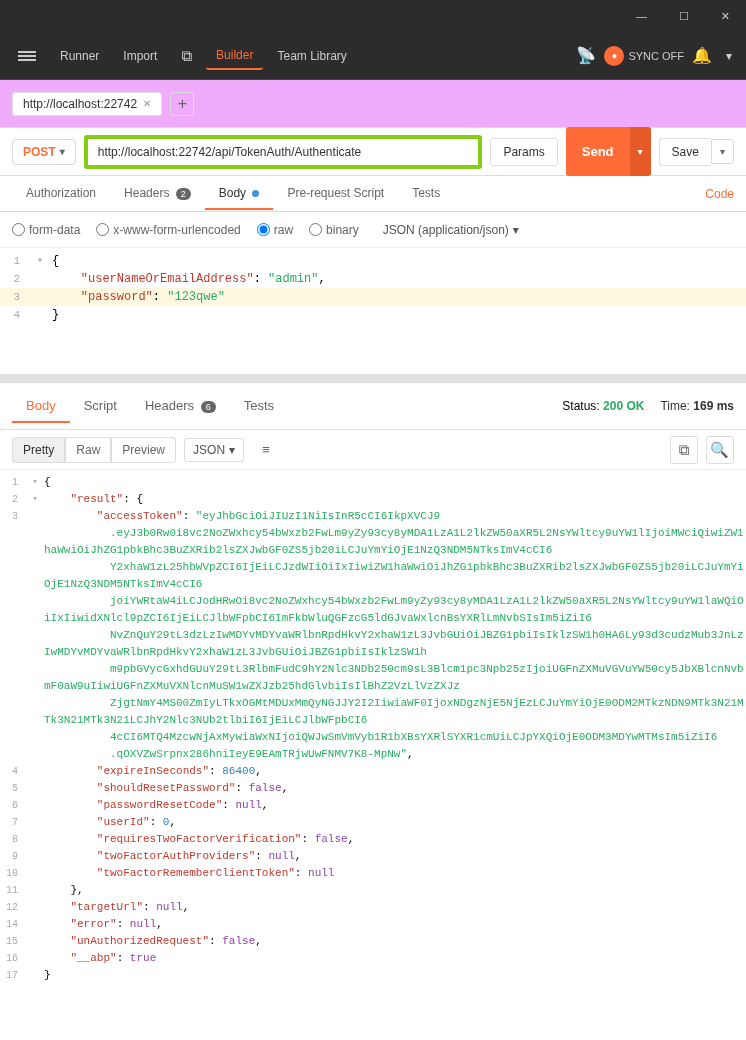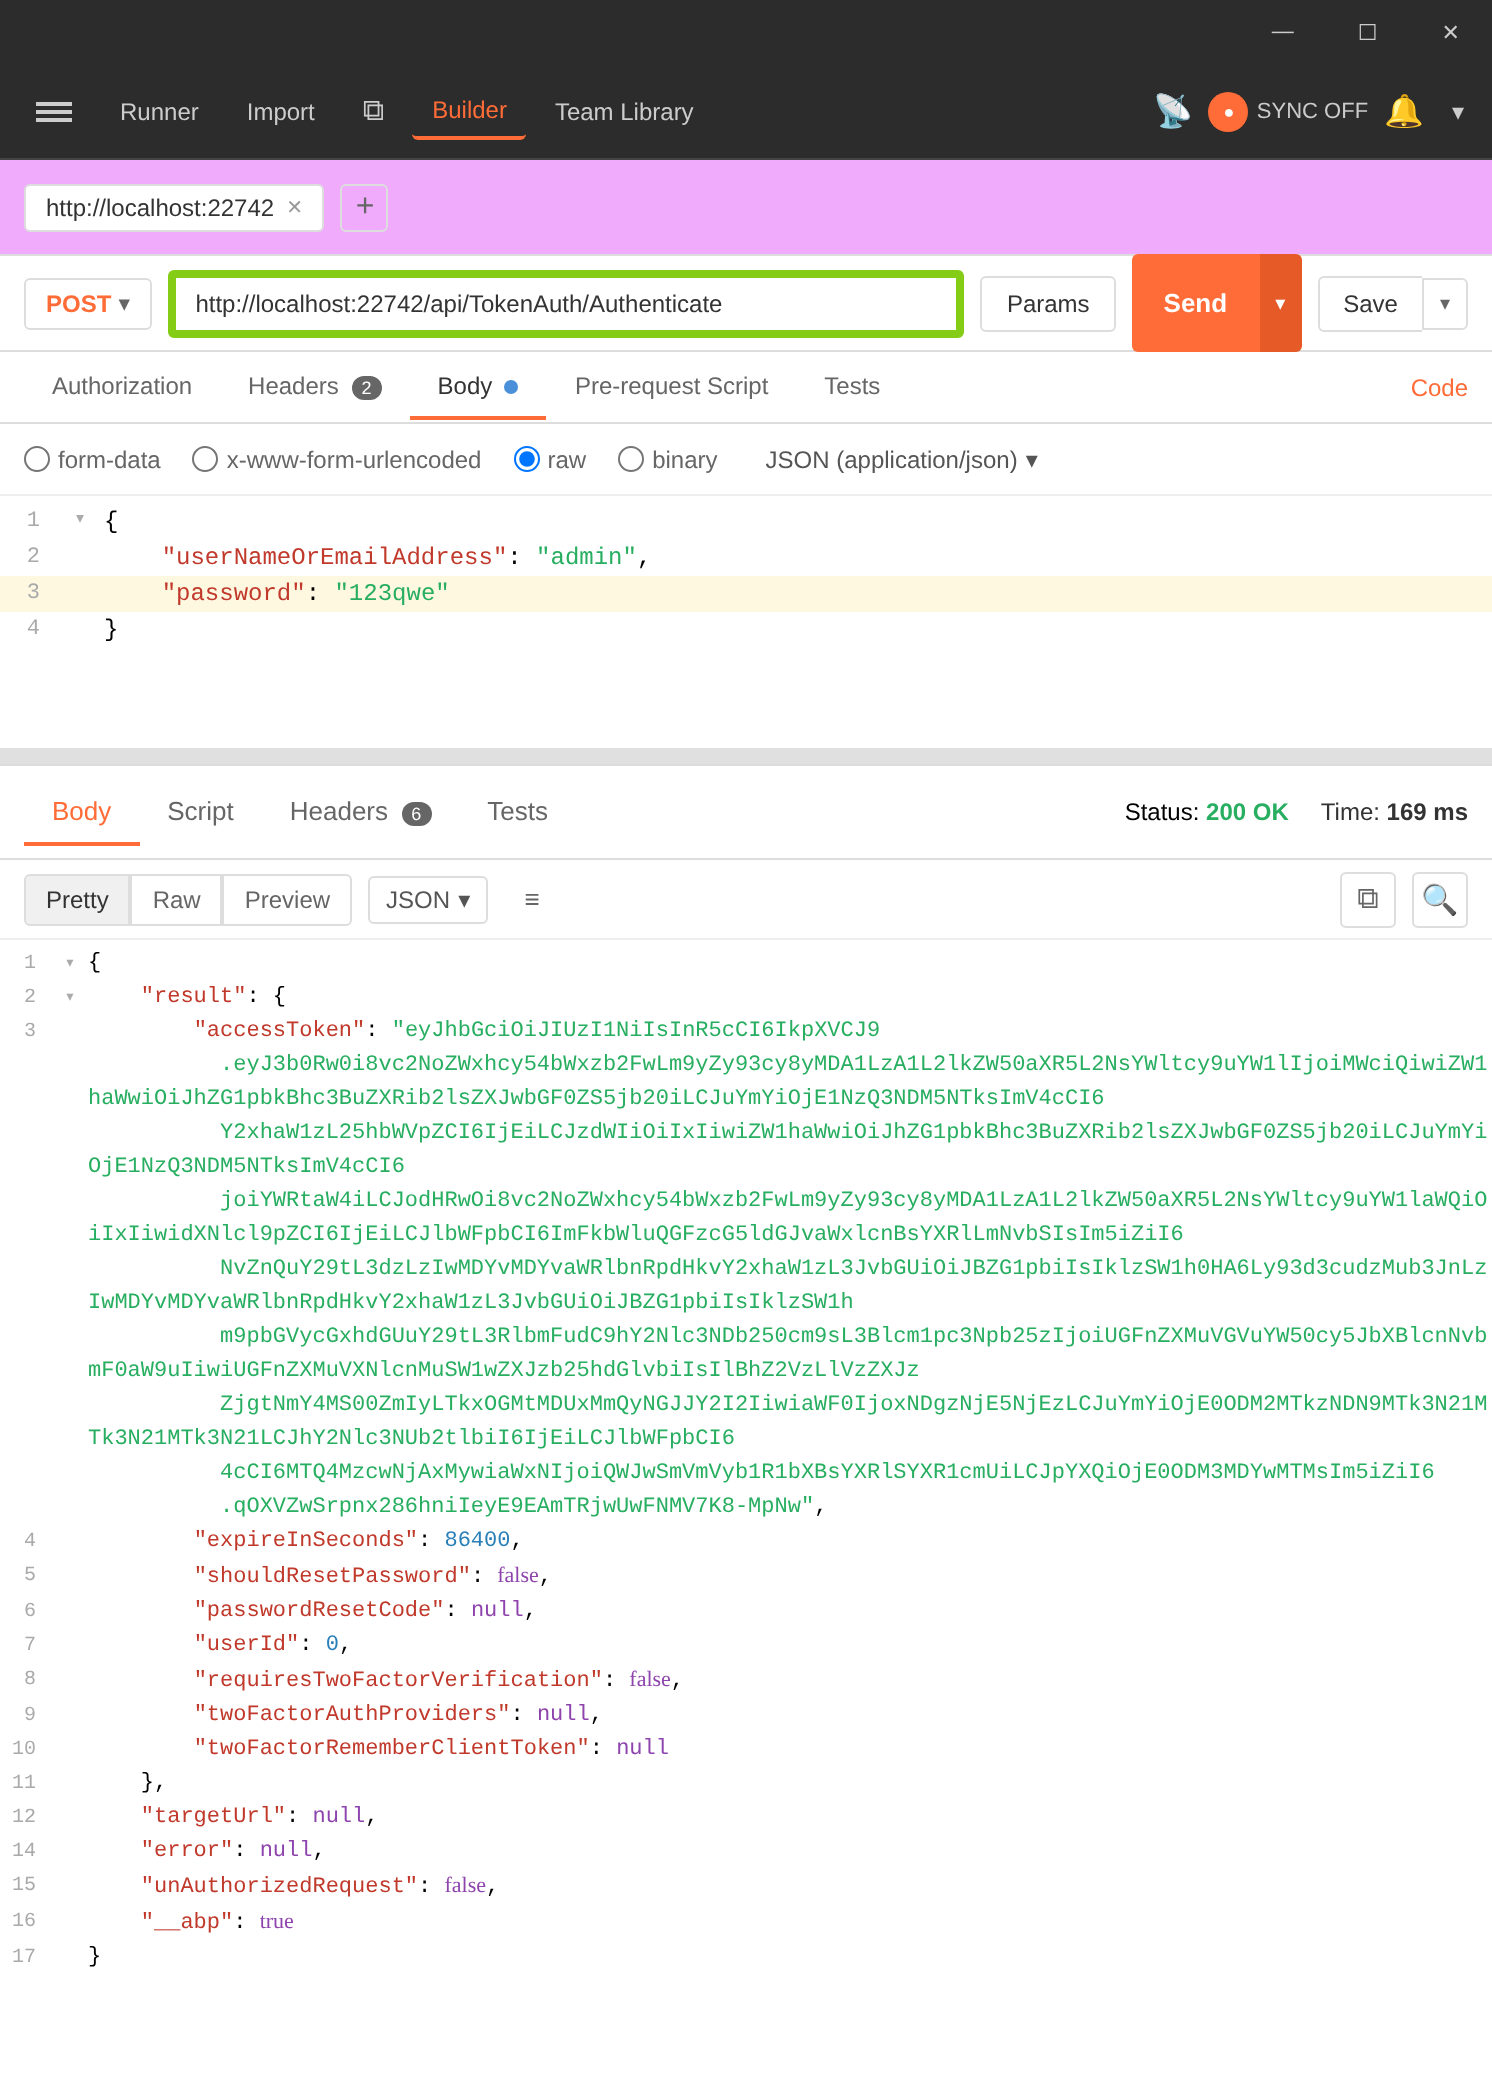--- a/index.html
+++ b/index.html
@@ -55,21 +55,21 @@
     
     .code-editor { background: #fff; flex: 1; overflow: hidden; border-bottom: 4px solid #e0e0e0; position: relative; }
     .code-content { padding: 4px 0; font-family: 'Courier New', monospace; font-size: 12px; line-height: 18px; height: 100%; overflow-y: auto; }
     .code-line { display: flex; min-height: 18px; }
     .line-num { width: 32px; text-align: right; padding-right: 12px; color: #aaa; font-size: 11px; user-select: none; flex-shrink: 0; }
     .line-arrow { width: 16px; text-align: center; color: #aaa; font-size: 10px; flex-shrink: 0; }
     .line-content { flex: 1; padding-left: 4px; white-space: pre; }
     .key-color { color: #c0392b; }
     .str-color { color: #27ae60; }
     .num-color { color: #2980b9; }
-    .bool-color { color: #8e44ad; font-family: Liberation Serif, serif; }
+    .bool-color { color: #8e44ad; }
     .null-color { color: #8e44ad; }
     .highlight-line { background: #fff8e1; }
 
     
     .response-bar { height: 48px; background: #fff; display: flex; align-items: center; padding: 0 12px; border-bottom: 1px solid #ddd; border-top: 1px solid #ddd; }
     .resp-tab { padding: 8px 14px; font-size: 13px; color: #666; cursor: pointer; border-bottom: 2px solid transparent; }
     .resp-tab.active { color: #ff6c37; border-bottom: 2px solid #ff6c37; font-weight: 500; }
     .resp-tab .badge { background: #666; color: white; border-radius: 8px; font-size: 9px; padding: 1px 5px; margin-left: 3px; }
     .resp-status { margin-left: auto; display: flex; align-items: center; gap: 16px; font-size: 12px; }
     .status-ok { color: #27ae60; font-weight: bold; }

